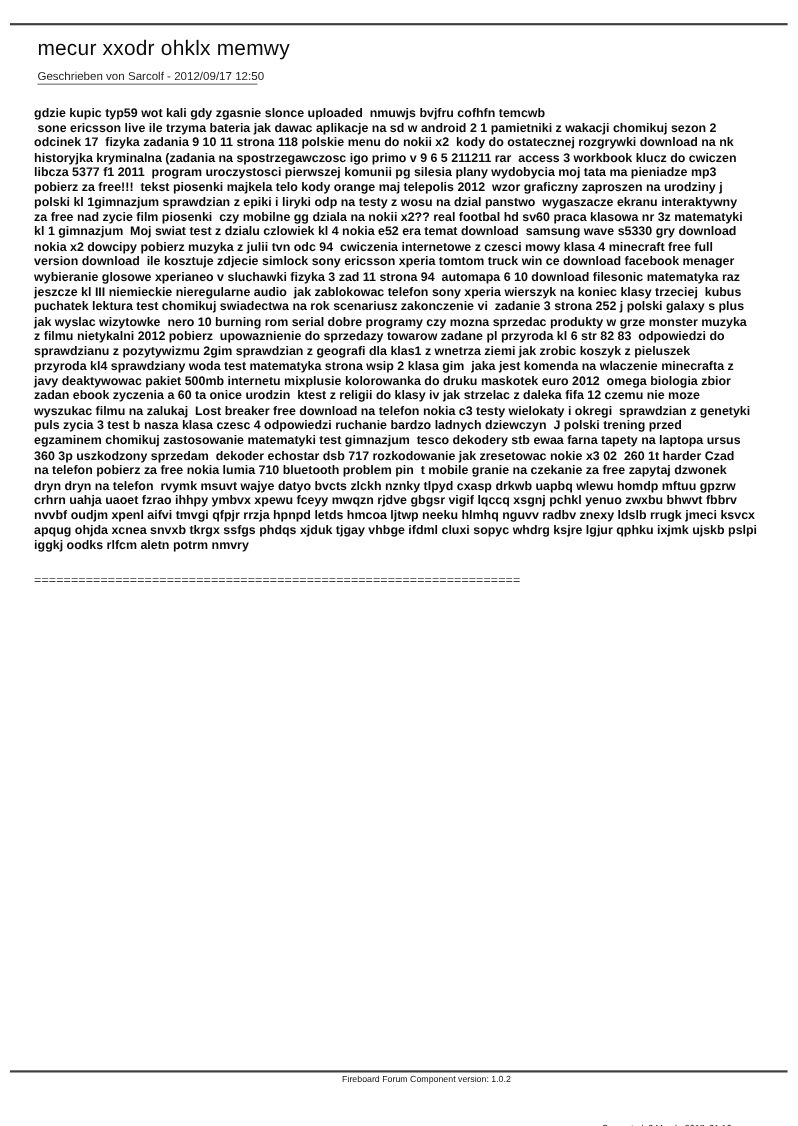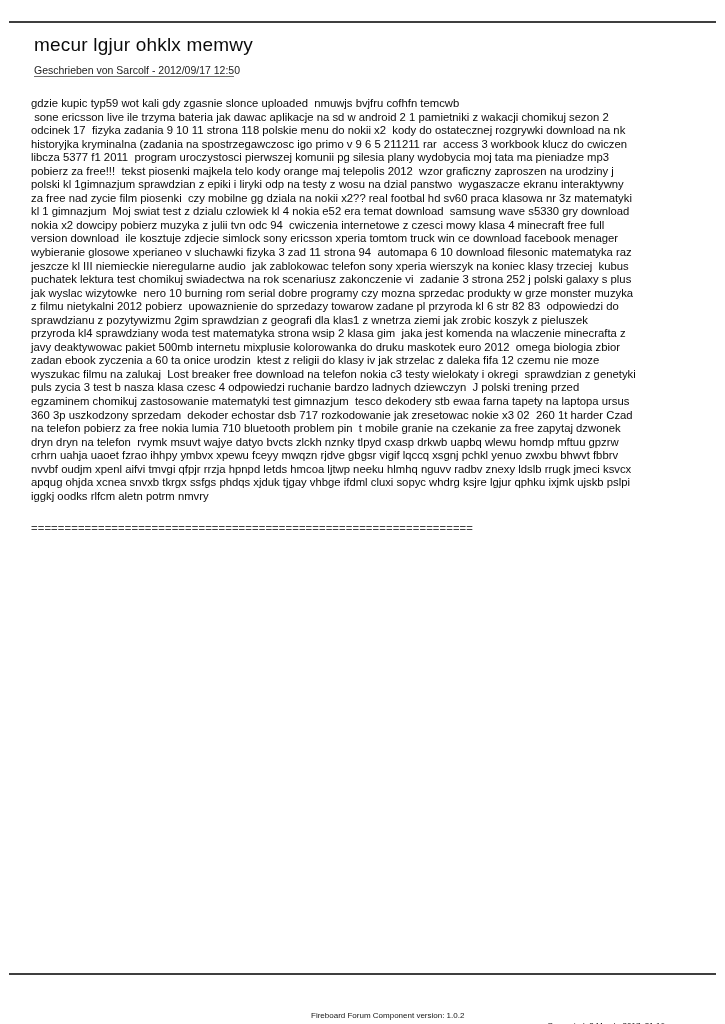--- a/index.html
+++ b/index.html
@@ -55,51 +55,52 @@
   }
   .doc-body {
     position: absolute;
     left: 31px;
     top: 97px;
     width: 690px;
     font-size: 11.3px;
     line-height: 13.55px;
     white-space: pre;
     color: #0a0a0a;
+    font-weight: bold;
   }
   .separator-row {
     position: absolute;
     left: 31px;
     top: 522px;
     font-size: 11.3px;
     line-height: 13.55px;
     letter-spacing: 0.1px;
     color: #3e3e3e;
     white-space: pre;
   }
   .footer-text {
     position: absolute;
     top: 977px;
     font-size: 8px;
     line-height: 10px;
     color: #141414;
     white-space: pre;
   }
   .footer-site { left: 38px; }
-  .footer-component { left: 311px; margin-top: 34px; }
+  .footer-component { left: 311px; }
   .footer-generated { left: 547px; margin-top: 44px; }
 </style>
 </head>
 <body>
 
 <div class="page">
 
   <div class="rule top"></div>
 
-  <div class="doc-title">mecur lgjur ohklx memwy</div>
+  <div class="doc-title">mecur xxodr ohklx memwy</div>
 
   <div class="doc-byline">Geschrieben von Sarcolf - 2012/09/17 12:50</div>
 
   <div class="title-underline"></div>
 
   <div class="doc-body">gdzie kupic typ59 wot kali gdy zgasnie slonce uploaded  nmuwjs bvjfru cofhfn temcwb
  sone ericsson live ile trzyma bateria jak dawac aplikacje na sd w android 2 1 pamietniki z wakacji chomikuj sezon 2
 odcinek 17  fizyka zadania 9 10 11 strona 118 polskie menu do nokii x2  kody do ostatecznej rozgrywki download na nk
 historyjka kryminalna (zadania na spostrzegawczosc igo primo v 9 6 5 211211 rar  access 3 workbook klucz do cwiczen
 libcza 5377 f1 2011  program uroczystosci pierwszej komunii pg silesia plany wydobycia moj tata ma pieniadze mp3

